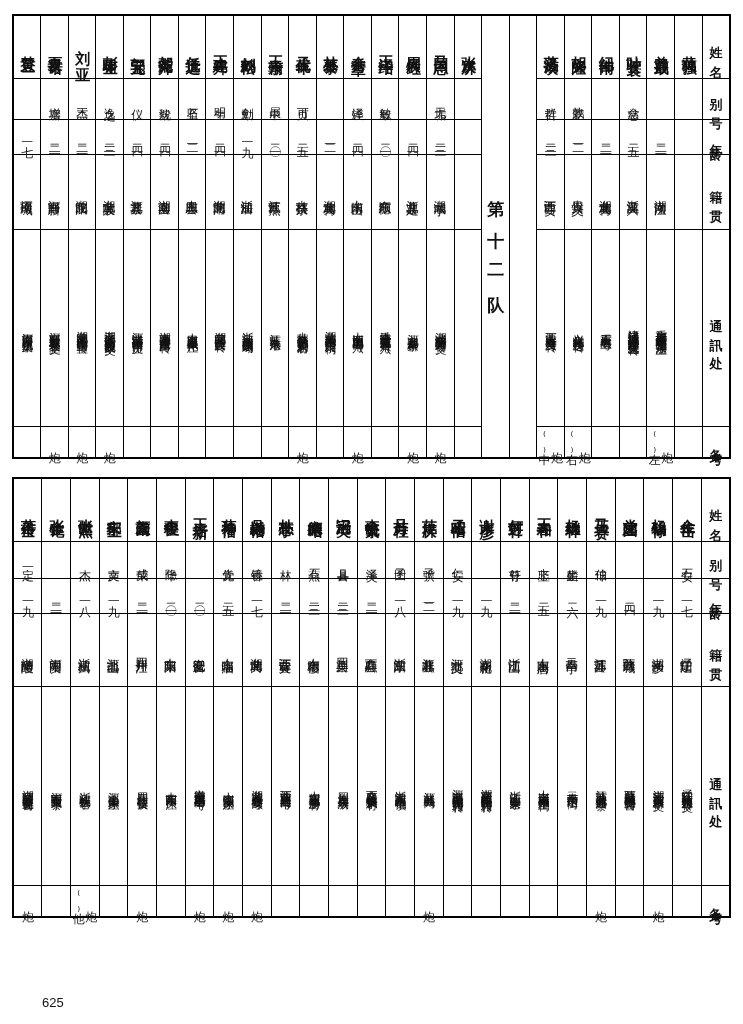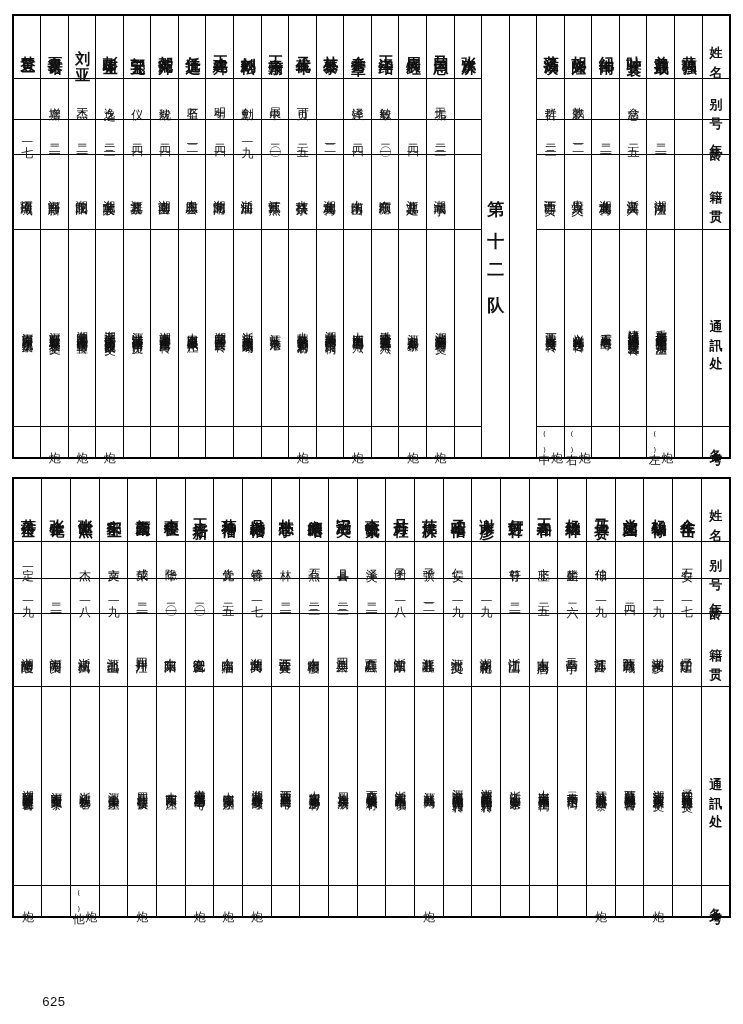--- a/index.html
+++ b/index.html
@@ -61,21 +61,21 @@
   .blk2 tr.r-alias td{height:36px;}
   .blk2 tr.r-age td{height:34px;}
   .blk2 tr.r-origin td{height:72px;}
   .blk2 tr.r-addr td{height:198px;}
   .blk2 tr.r-note td{height:30px;}
 
   .gap{height:18px;}
   .blank{background:#fff;}
   .page-no{
     position:absolute;left:42px;bottom:14px;
-    font-size:13px;font-family:Liberation Mono, monospace;
+    font-size:13px;font-family:Liberation Sans, sans-serif;
   }
   .nameWithSub .v{font-size:15px;font-weight:bold;}
 </style>
 </head>
 <body>
 
 <div class="page">
 
   <table class="roster blk1">
     <tbody>

